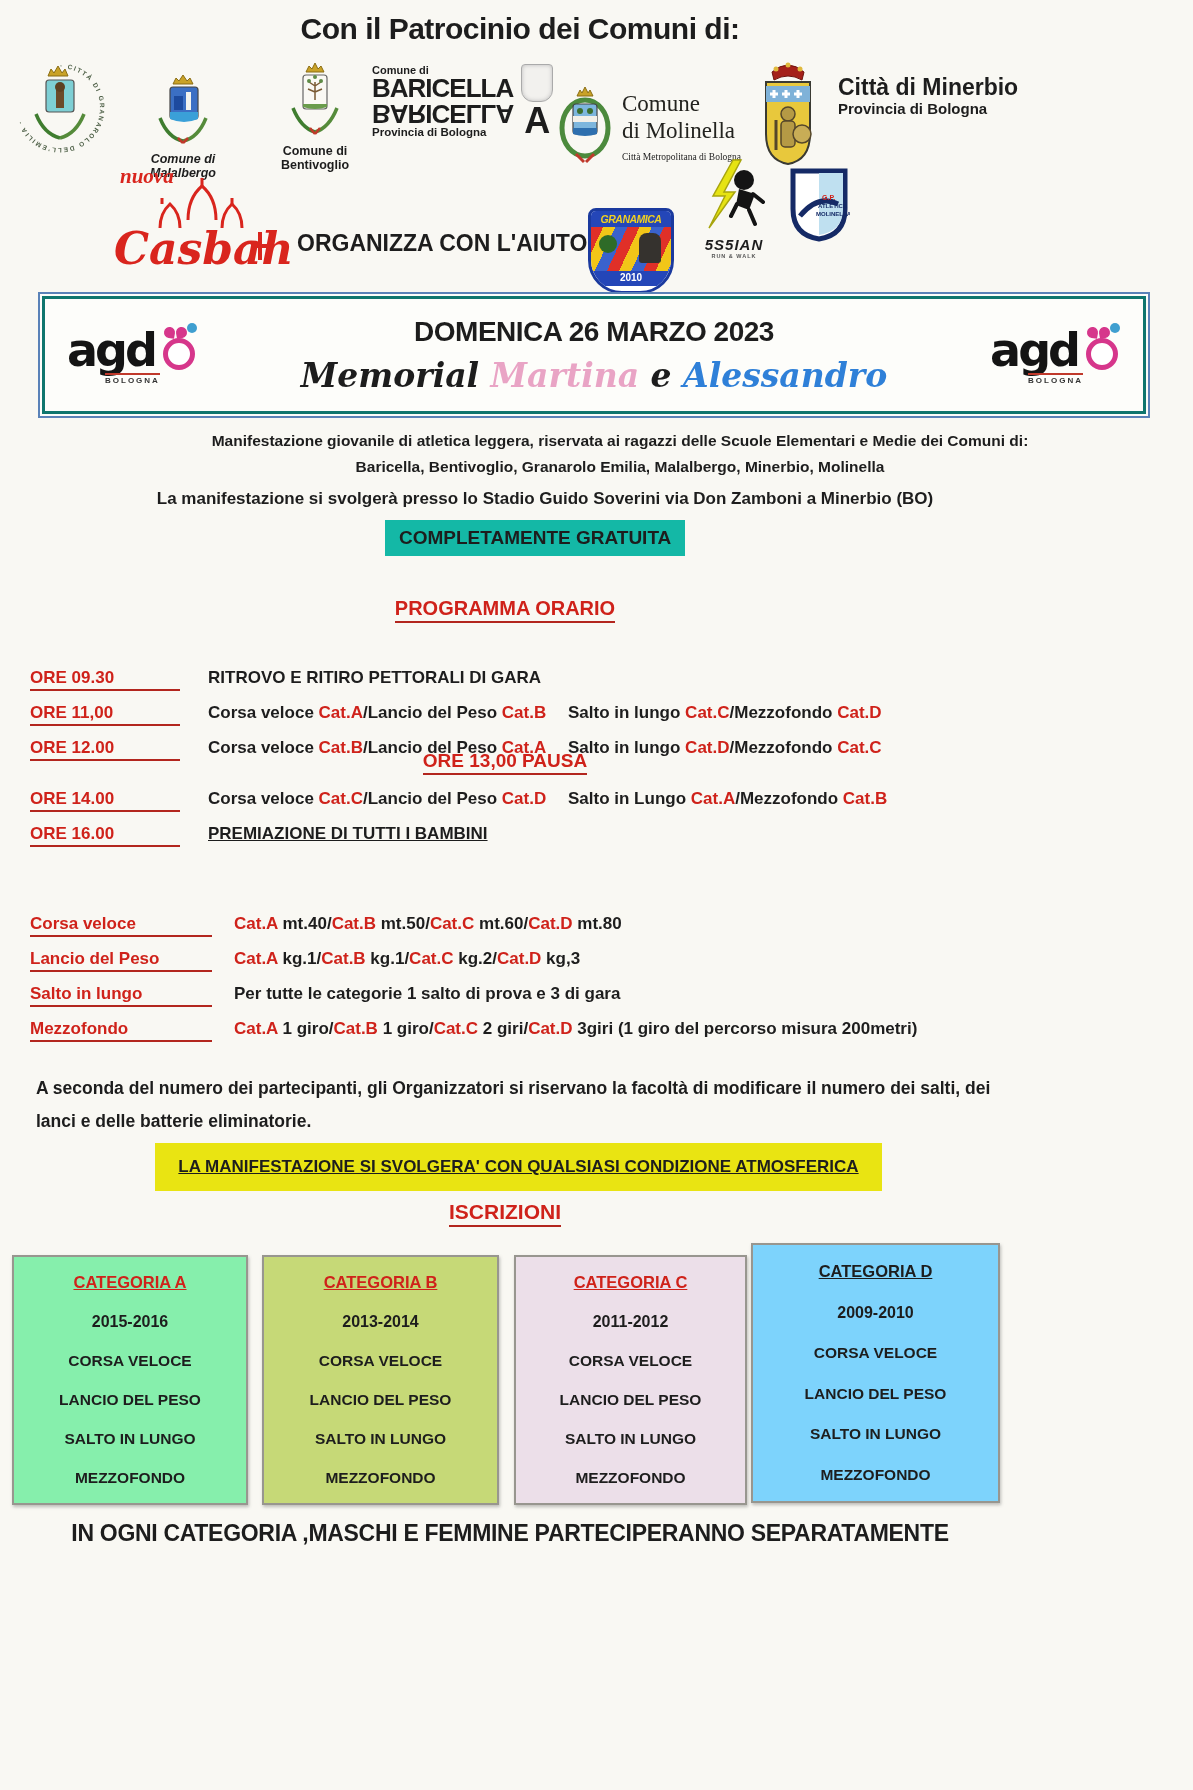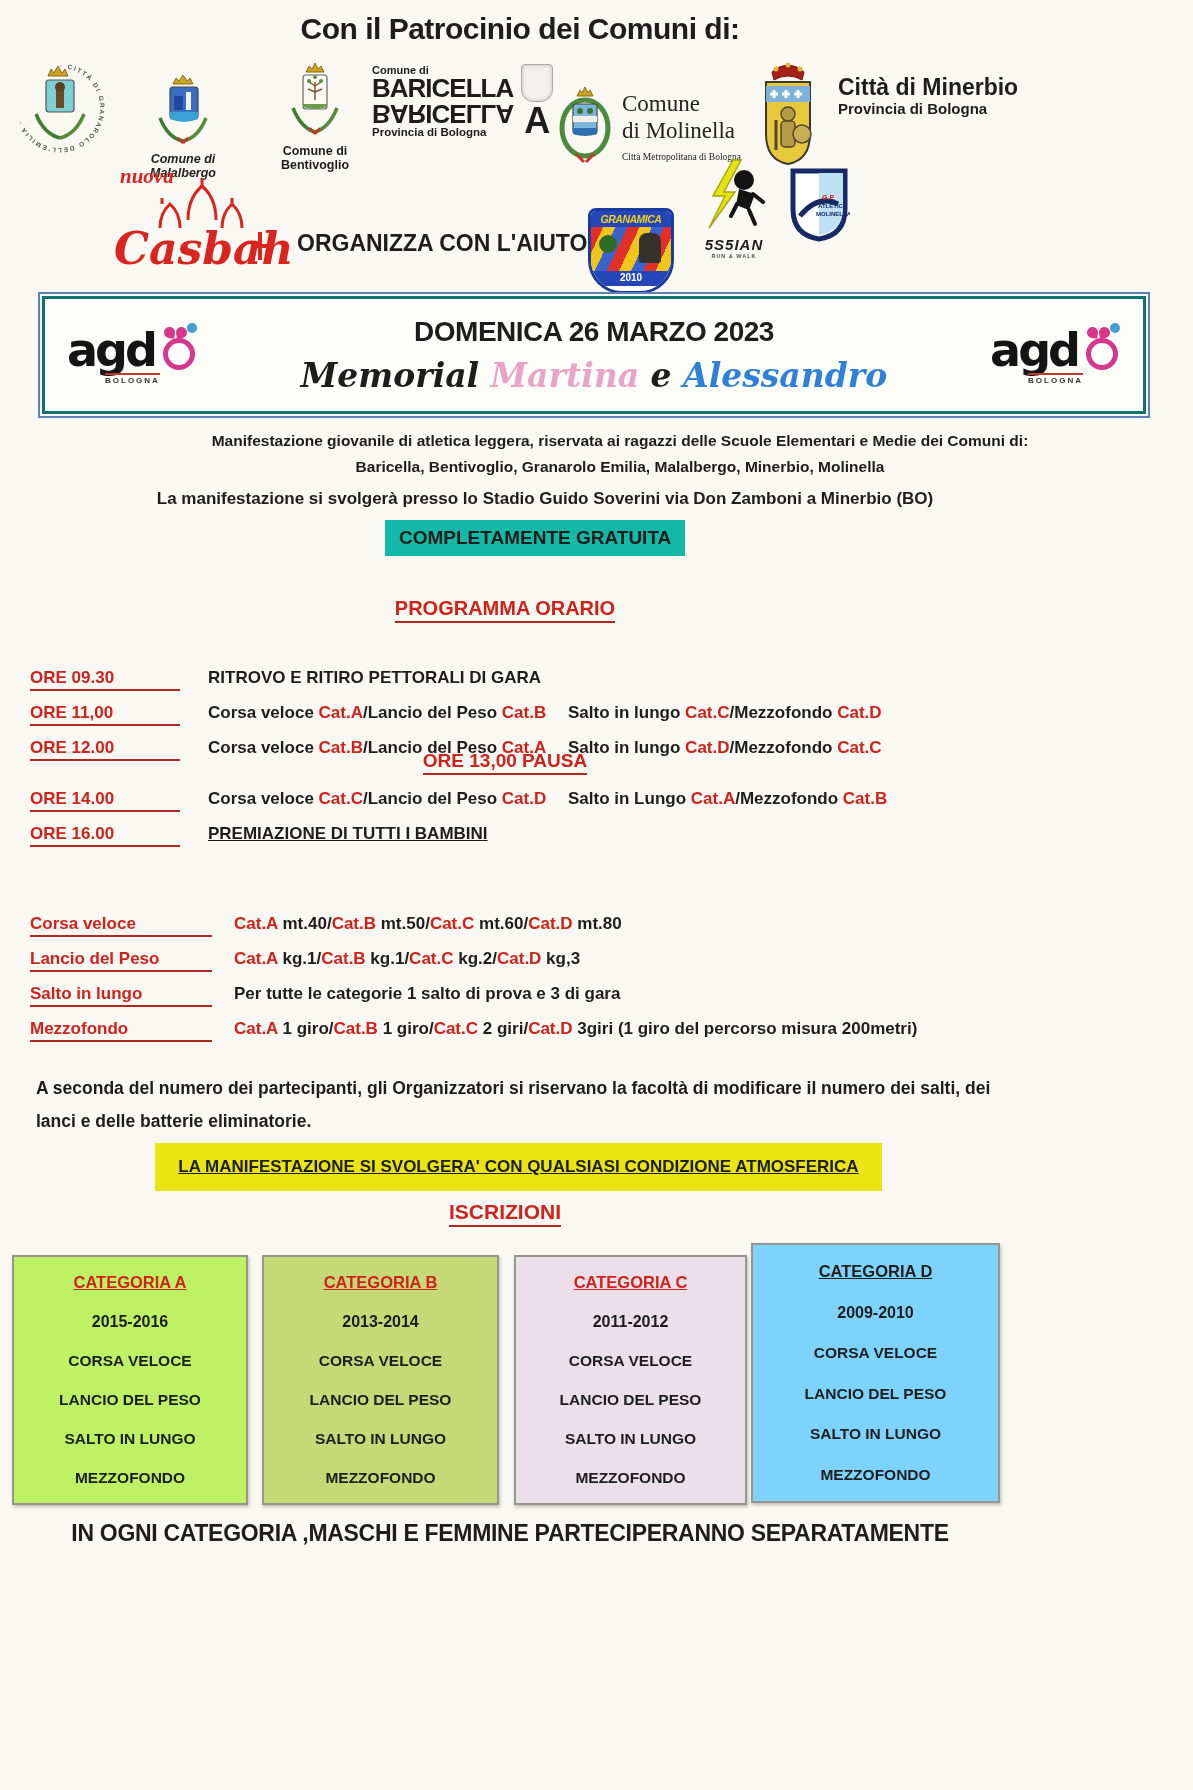--- a/index.html
+++ b/index.html
@@ -365,21 +365,21 @@
   <div class="abs organizers">A seconda del numero dei partecipanti, gli Organizzatori si riservano la facoltà di modificare il numero dei salti, dei lanci e delle batterie eliminatorie.</div>
 
   <div class="abs weather-band">
     <span class="weather-text">LA MANIFESTAZIONE SI SVOLGERA' CON QUALSIASI CONDIZIONE ATMOSFERICA</span>
   </div>
 
   <div class="abs center-col iscrizioni-title">
     <span class="rule-red red">ISCRIZIONI</span>
   </div>
 
-  <div class="cat-box cat-a" style="background: #bef264;">
+  <div class="cat-box cat-a" style="background: #86efac;">
       <div class="cat-title" style="color: rgb(207, 34, 26);">CATEGORIA A</div>
       <div class="cat-year">2015-2016</div>
       <div class="cat-event">CORSA VELOCE</div>
       <div class="cat-event">LANCIO DEL PESO</div>
       <div class="cat-event">SALTO IN LUNGO</div>
       <div class="cat-event">MEZZOFONDO</div>
     </div>
   <div class="cat-box cat-b" style="background: rgb(198, 217, 119);">
       <div class="cat-title" style="color: rgb(207, 34, 26);">CATEGORIA B</div>
       <div class="cat-year">2013-2014</div>

